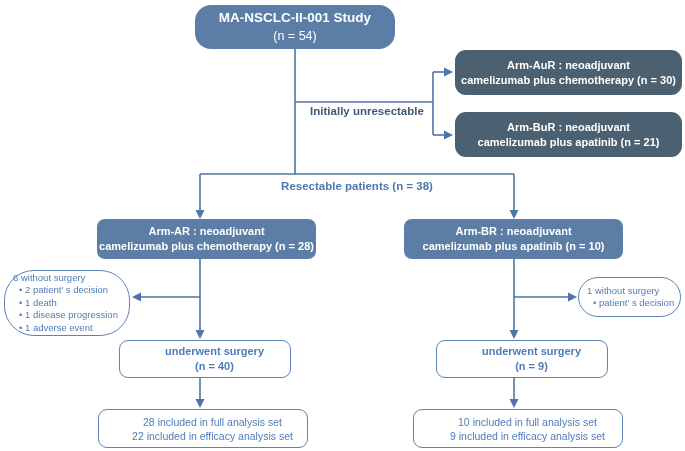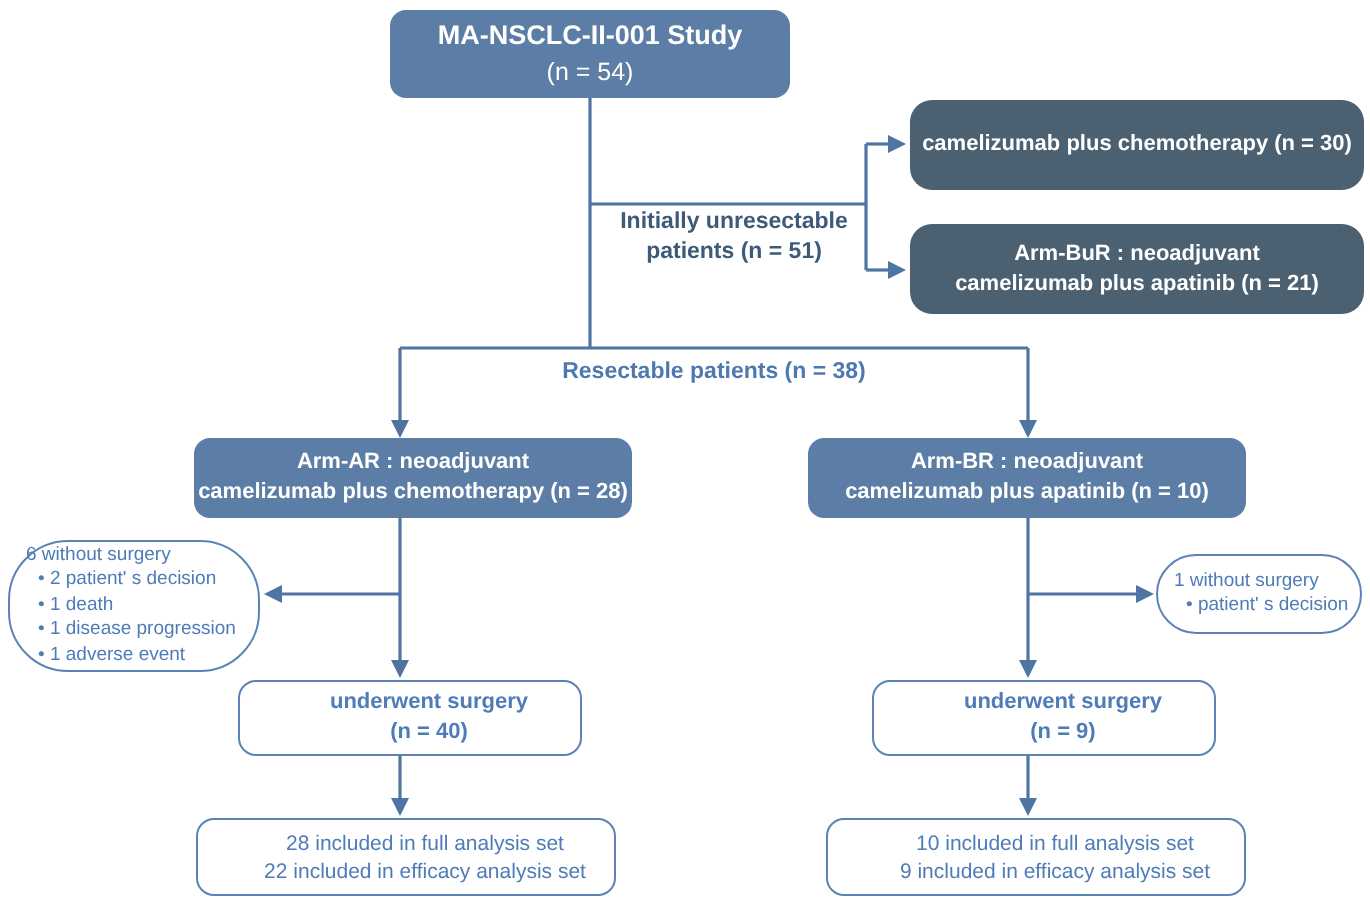--- a/index.html
+++ b/index.html
@@ -17,21 +17,21 @@
     text-align:center;box-sizing:border-box;
   }
   .solid-med{
     background:#5b7da6;color:#ffffff;border-radius:8px;
     font-weight:bold;font-size:11px;line-height:15px;
   }
   .solid-dark{
     background:#4b6071;color:#ffffff;border-radius:11px;
     font-weight:bold;font-size:11px;line-height:15px;
   }
-  .top{font-size:13.5px;line-height:18px;}
+  .top{font-size:13.5px;line-height:18px;border-radius:16px;}
   .top .sub{font-weight:normal;font-size:12.5px;}
   .outline{
     background:#ffffff;border:1.5px solid #5b83b8;border-radius:9px;
     color:#4e7cb8;font-size:10.5px;line-height:14px;padding-left:19px;
   }
   .outline.bold{font-weight:bold;font-size:11px;line-height:15px;}
   .excl{
     text-align:left;justify-content:center;
     font-size:9.5px;line-height:12.5px;padding:4px 4px 4px 8px;border-radius:30px;
   }
@@ -82,30 +82,30 @@
       <path d="M514,408 L509.5,399 L518.5,399 Z"></path>
     </g>
   </svg>
 
   <div class="box solid-med top" style="left:195px;top:5px;width:200px;height:44px;">
     <div>MA-NSCLC-II-001 Study</div>
     <div class="sub">(n = 54)</div>
   </div>
 
   <div class="box solid-dark" style="left:455px;top:50px;width:227px;height:45px;">
+    <div>Arm-AuR : neoadjuvant</div>
     <div>camelizumab plus chemotherapy (n = 30)</div>
   </div>
   <div class="box solid-dark" style="left:455px;top:112px;width:227px;height:45px;">
     <div>Arm-BuR : neoadjuvant</div>
     <div>camelizumab plus apatinib (n = 21)</div>
   </div>
 
   <div class="flow-label lbl-dark" style="left:296px;top:104px;width:142px;">
     <div>Initially unresectable</div>
-    <div>patients (n = 51)</div>
   </div>
   <div class="flow-label lbl-blue" style="left:257px;top:180px;width:200px;">Resectable patients (n = 38)</div>
 
   <div class="box solid-med" style="left:97px;top:219px;width:219px;height:40px;">
     <div>Arm-AR : neoadjuvant</div>
     <div>camelizumab plus chemotherapy (n = 28)</div>
   </div>
   <div class="box solid-med" style="left:404px;top:219px;width:219px;height:40px;">
     <div>Arm-BR : neoadjuvant</div>
     <div>camelizumab plus apatinib (n = 10)</div>

